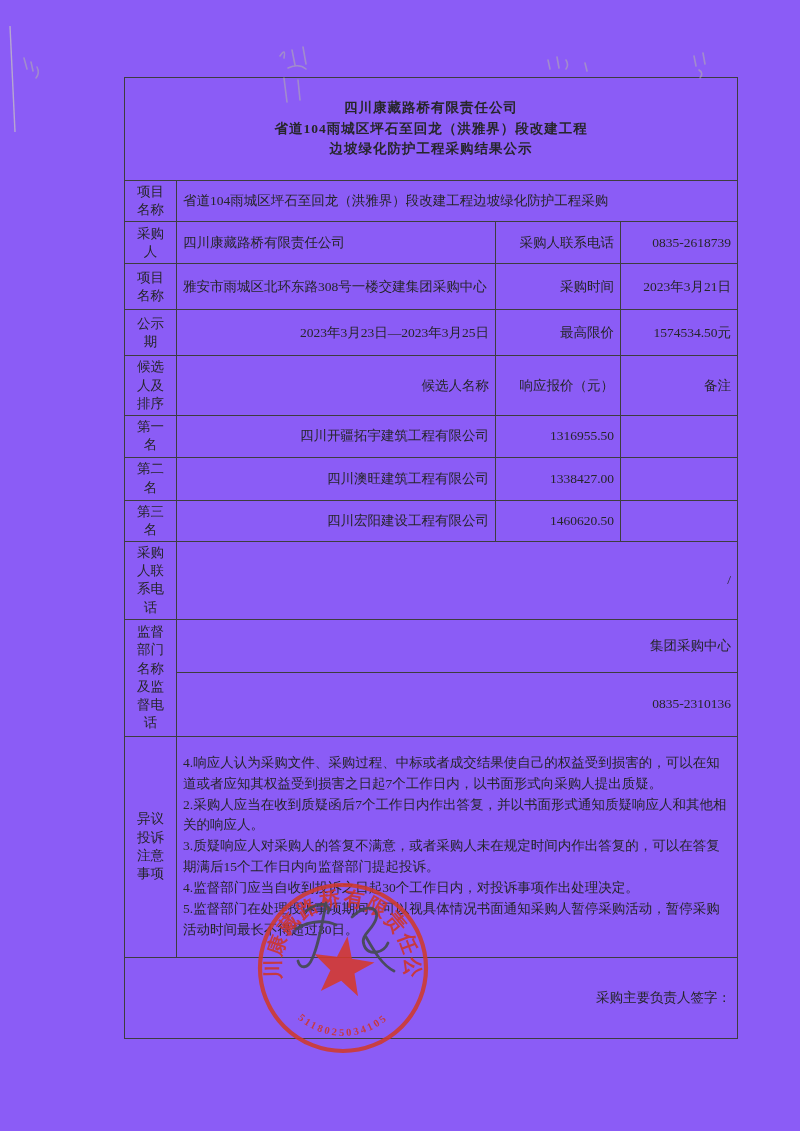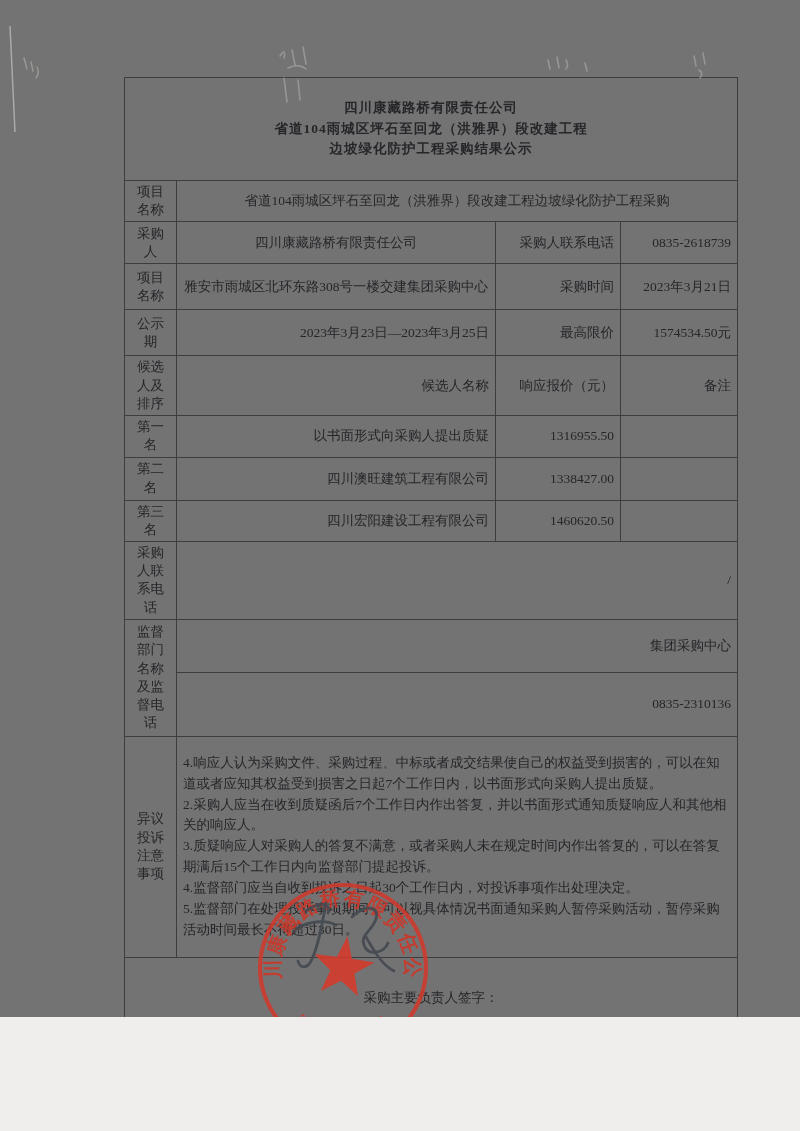--- a/index.html
+++ b/index.html
@@ -3,22 +3,22 @@
 <meta charset="utf-8">
 <style>
   html,body{margin:0;padding:0;}
   body{
     width:800px;height:1131px;
     background:#efeeec;
     font-family:"Liberation Serif","DejaVu Serif",serif;
   }
   .page{
     position:relative;
-    width:800px;height:1017px;
-    background:#737373;
+    width:800px;height:1131px;
+    background:#8b5cf6;
     overflow:hidden;
     color:#28282c;
   }
   .artifacts{
     position:absolute;left:0;top:0;width:800px;height:1131px;
     pointer-events:none;z-index:3;
   }
   table.doc{
     position:absolute;left:124px;top:77px;
     width:613px;
@@ -41,31 +41,31 @@
     letter-spacing:1px;
     line-height:1.55;
     padding:6px 4px;
   }
   td.lbl{
     padding:2px 4px;
     line-height:1.35;
     word-break:break-all;
     text-align:center;
   }
-  .left{text-align:center;margin-left:40px;}
+  .left{text-align:left;margin-left:40px;}
   .center{text-align:right;}
   td.objection-cell{
     font-size:13px;
     line-height:1.55;
     padding:4px 10px;
   }
   .obj-item{word-break:break-all;}
   td.sign-cell{
     position:relative;
-    text-align:center;
+    text-align:right;
     padding-left:8px;
     font-size:13.5px;
   }
   .seal-svg{
     position:absolute;left:248px;top:873px;
     width:190px;height:190px;
     z-index:4;
     pointer-events:none;
   }
   .seal-text{
@@ -136,21 +136,21 @@
 
     <tr style="height:44px">
       <td class="lbl">候选人及排序</td>
       <td class="center">候选人名称</td>
       <td class="center">响应报价（元）</td>
       <td class="center">备注</td>
     </tr>
 
     <tr style="height:40px">
       <td class="lbl">第一名</td>
-      <td class="center">以书面形式向采购人提出质疑</td>
+      <td class="center">四川开疆拓宇建筑工程有限公司</td>
       <td class="center">1316955.50</td>
       <td class="center"></td>
     </tr>
 
     <tr style="height:43px">
       <td class="lbl">第二名</td>
       <td class="center">四川澳旺建筑工程有限公司</td>
       <td class="center">1338427.00</td>
       <td class="center"></td>
     </tr>

